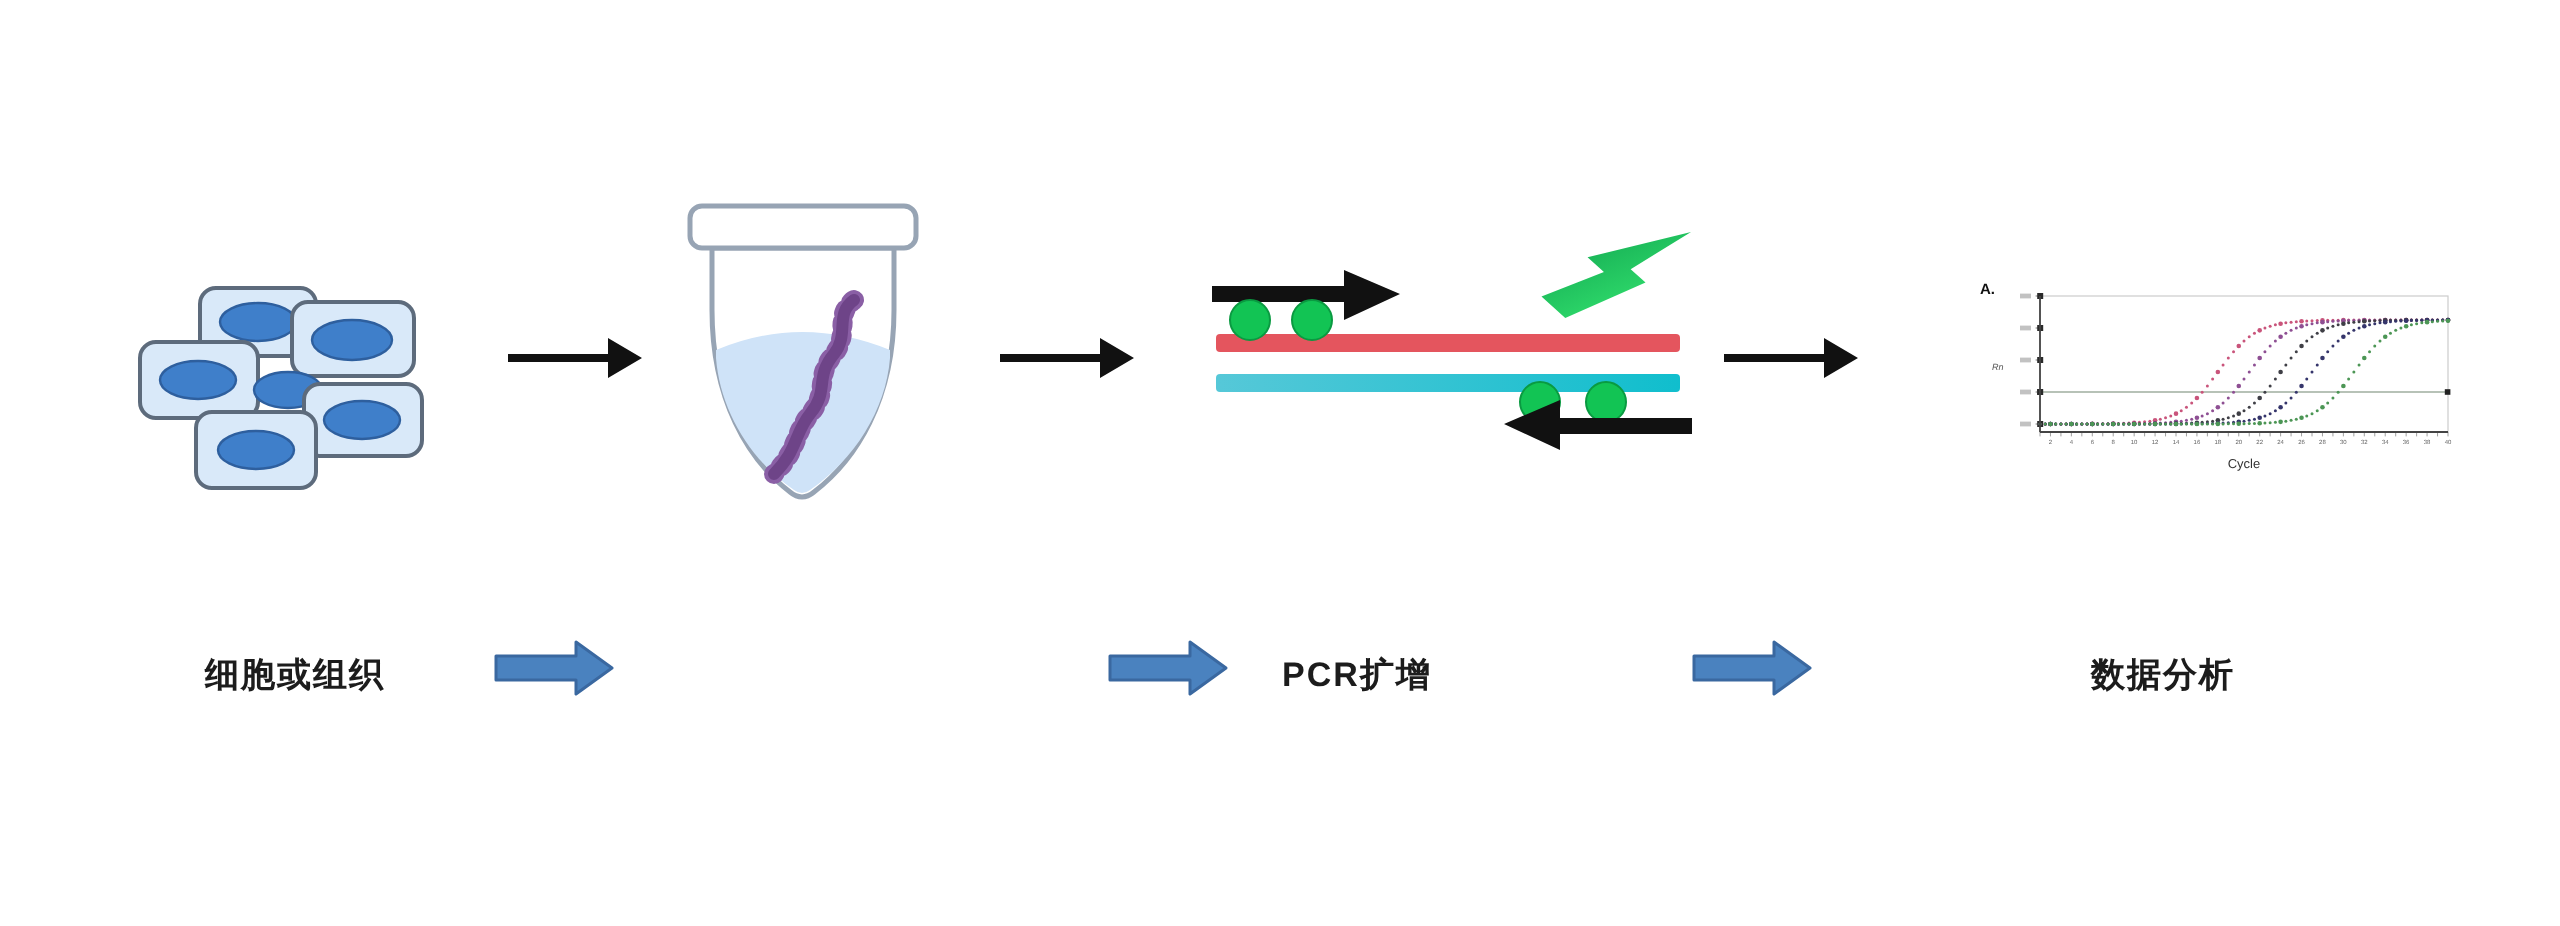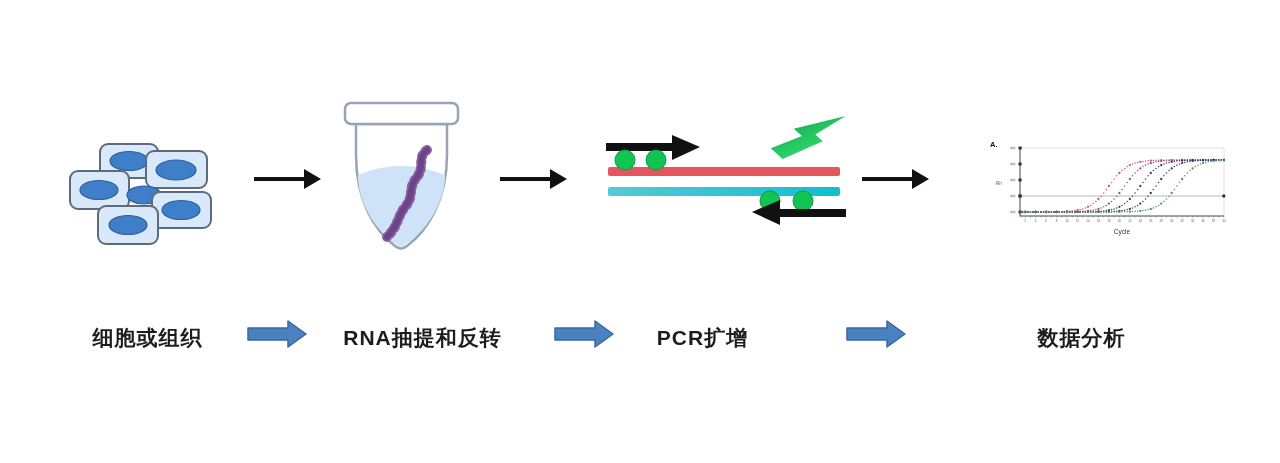--- a/index.html
+++ b/index.html
@@ -10,21 +10,21 @@
     overflow:hidden;
     font-family:"Liberation Sans","DejaVu Sans",sans-serif;
   }
   .abs{position:absolute;}
   .step-label{
     position:absolute;
     top:320px;
     height:36px;
     line-height:36px;
     text-align:center;
-    font-size:21px;
+    font-size:17px;
     font-weight:600;
     color:#1c1c1c;
     letter-spacing:1px;
     white-space:nowrap;
   }
   
   .c-cell{fill:var(--cell_fill);stroke:#5d6b7c;stroke-width:2;}
   .c-nucleus{fill:var(--nucleus_blue);stroke:#2e5f9e;stroke-width:1.2;}
   .c-blackarrow{fill:var(--arrow_black);}
   .c-bluearrow{fill:var(--accent_blue);stroke:#3a68a0;stroke-width:1.5;stroke-linejoin:round;}
@@ -585,27 +585,26 @@
     <line x1="36" y1="84" x2="240" y2="84" stroke="#444" stroke-width="0.9"></line>
     <text x="138" y="102" font-size="6.5" fill="#333" text-anchor="middle">Cycle</text>
   </svg>
 
   <div class="step-label" style="left:60px;width:175px;">细胞或组织</div>
 
   <svg class="abs" style="left:246px;top:318px;" width="62" height="32" viewBox="0 0 62 32">
     <path class="c-bluearrow" d="M2,10 h40 v-7 l18,13 l-18,13 v-7 h-40 z"></path>
   </svg>
 
-  <div class="step-label" style="left:325px;width:195px;">RNA抽提和反转</div>
 
   <svg class="abs" style="left:553px;top:318px;" width="62" height="32" viewBox="0 0 62 32">
     <path class="c-bluearrow" d="M2,10 h40 v-7 l18,13 l-18,13 v-7 h-40 z"></path>
   </svg>
 
-  <div class="step-label" style="left:640px;width:125px;">PCR扩增</div>
+  <div class="step-label" style="left:616px;width:125px;">PCR扩增</div>
 
   <svg class="abs" style="left:845px;top:318px;" width="62" height="32" viewBox="0 0 62 32">
     <path class="c-bluearrow" d="M2,10 h40 v-7 l18,13 l-18,13 v-7 h-40 z"></path>
   </svg>
 
   <div class="step-label" style="left:1014px;width:135px;">数据分析</div>
 
 </div>
 
 </body></html>

